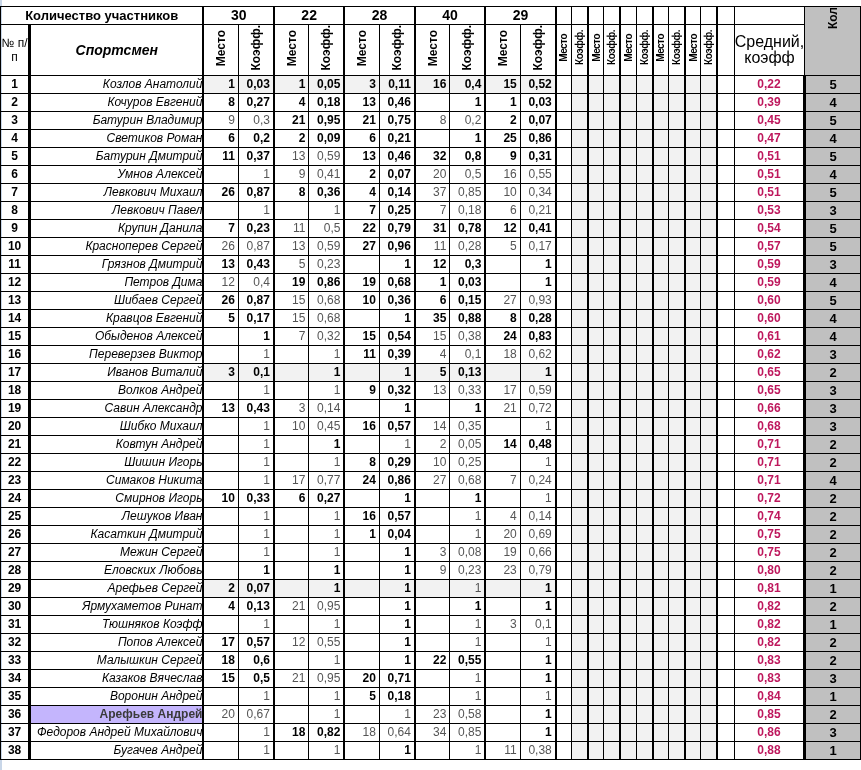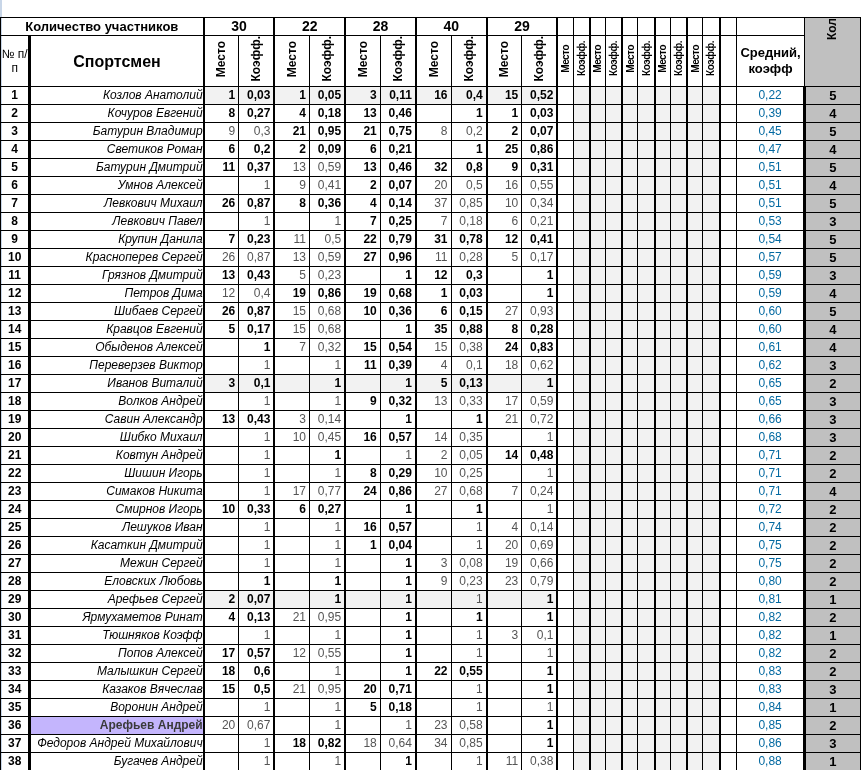--- a/index.html
+++ b/index.html
@@ -1,34 +1,34 @@
 <!DOCTYPE html>
 <html><head>
 <meta charset="utf-8">
 <style>
   html, body { margin:0; padding:0; background:#ffffff; }
   body { width:861px; height:770px; overflow:hidden; position:relative; font-family:"Liberation Sans", sans-serif; }
-  #sheet { position:absolute; left:0; top:17px; border-collapse:collapse; table-layout:fixed; font-size:12px; color:#000; }
+  #sheet { position:absolute; left:0; top:6px; border-collapse:collapse; table-layout:fixed; font-size:12px; color:#000; }
   #sheet td, #sheet th { border:1px solid #000; padding:0; overflow:hidden; white-space:nowrap; height:17px; line-height:17px; }
   #sheet th { font-weight:bold; }
   .hdr-top th { height:28px; font-size:13px; }
   .hdr-main th { height:54px; }
   .vert { writing-mode:vertical-rl; transform:rotate(180deg); display:inline-block; font-size:12px; font-weight:bold; line-height:14px; }
   .vert-small { writing-mode:vertical-rl; transform:rotate(180deg); display:inline-block; font-size:10px; font-weight:bold; line-height:9px; letter-spacing:-0.5px; }
   .num { text-align:right; padding-right:3px !important; }
   .ctr { text-align:center; }
   .idx { text-align:center; font-weight:bold; border-right:3px solid #000 !important; }
   .name { font-style:italic; padding-left:3px !important; text-align:right; }
   .name.special { font-style:normal; font-weight:bold; color:#3a3a3a; background:#c4b5fd; }
   .b { font-weight:bold; }
   .light { color:#555; }
   .shade { background:#f2f2f2; }
   .empty { background:#f2f2f2; }
   .emptywhite { background:#fff; }
-  .avg { text-align:center; font-weight:normal; color:#0369a1; background:#fff; border-right:3px solid #000 !important; }
+  .avg { text-align:center; font-weight:bold; color:#be185d; background:#fff; border-right:3px solid #000 !important; }
   .cnt { text-align:center; font-weight:bold; background:#c0c0c0; font-size:13px; }
   .thick-l { border-left:2px solid #000 !important; }
   .leftgrid { position:absolute; left:0; top:0; width:2px; height:770px; background:#c8d6e8; }
 </style>
 </head>
 <body>
 
 <div class="leftgrid"></div>
 <table id="sheet">
   <colgroup id="cols">
@@ -75,21 +75,21 @@
         <th class="thick-l"></th>
         <th></th>
         <th class="thick-l"></th>
         <th></th>
         <th class="thick-l"></th>
         <th></th>
         <th rowspan="2" class="cnt" style="vertical-align: top;"><span class="vert">Кол</span></th>
       </tr>
     <tr class="hdr-main" id="hdr-main">
         <th class="ctr" style="white-space: normal; line-height: 14px; font-weight: normal; font-size: 12px; border-right: 3px solid rgb(0, 0, 0);">№ п/п</th>
-        <th class="ctr" style="font-size: 16px;">Спортсмен</th>
+        <th class="ctr" style="font-size: 14px; font-style: italic;">Спортсмен</th>
         <th class="ctr thick-l"><span class="vert">Место</span></th>
         <th class="ctr"><span class="vert">Коэфф.</span></th>
         <th class="ctr thick-l"><span class="vert">Место</span></th>
         <th class="ctr"><span class="vert">Коэфф.</span></th>
         <th class="ctr thick-l"><span class="vert">Место</span></th>
         <th class="ctr"><span class="vert">Коэфф.</span></th>
         <th class="ctr thick-l"><span class="vert">Место</span></th>
         <th class="ctr"><span class="vert">Коэфф.</span></th>
         <th class="ctr thick-l"><span class="vert">Место</span></th>
         <th class="ctr"><span class="vert">Коэфф.</span></th>
@@ -97,21 +97,21 @@
         <th class="ctr"><span class="vert-small">Коэфф.</span></th>
         <th class="ctr thick-l"><span class="vert-small">Место</span></th>
         <th class="ctr"><span class="vert-small">Коэфф.</span></th>
         <th class="ctr thick-l"><span class="vert-small">Место</span></th>
         <th class="ctr"><span class="vert-small">Коэфф.</span></th>
         <th class="ctr thick-l"><span class="vert-small">Место</span></th>
         <th class="ctr"><span class="vert-small">Коэфф.</span></th>
         <th class="ctr thick-l"><span class="vert-small">Место</span></th>
         <th class="ctr"><span class="vert-small">Коэфф.</span></th>
         <th class="thick-l"></th>
-        <th class="ctr" style="font-weight: bold; line-height: 16px; white-space: normal; font-size: 13px;">
+        <th class="ctr" style="font-weight: normal; line-height: 16px; white-space: normal; font-size: 16px;">
           <div>Средний,</div>
           <div>коэфф</div>
         </th>
       </tr>
   </thead>
   <tbody id="body">
       <tr>
         <td class="idx">1</td>
         <td class="name">Козлов Анатолий</td>
         <td class="num thick-l b shade">1</td>

